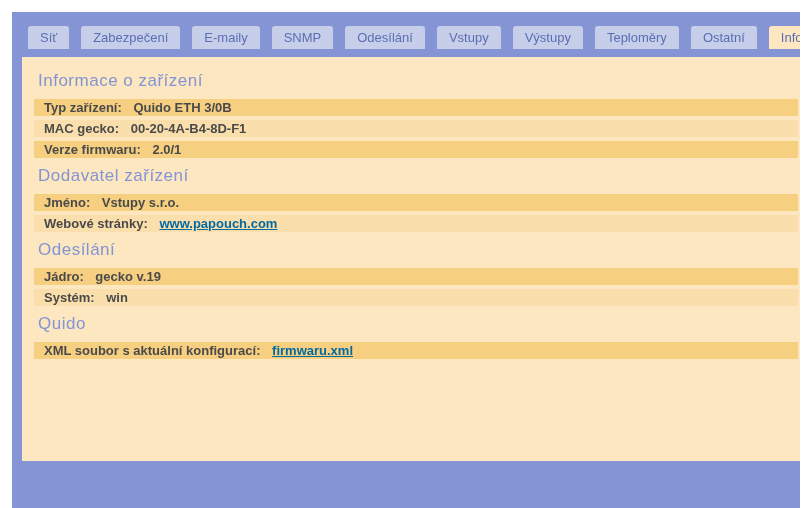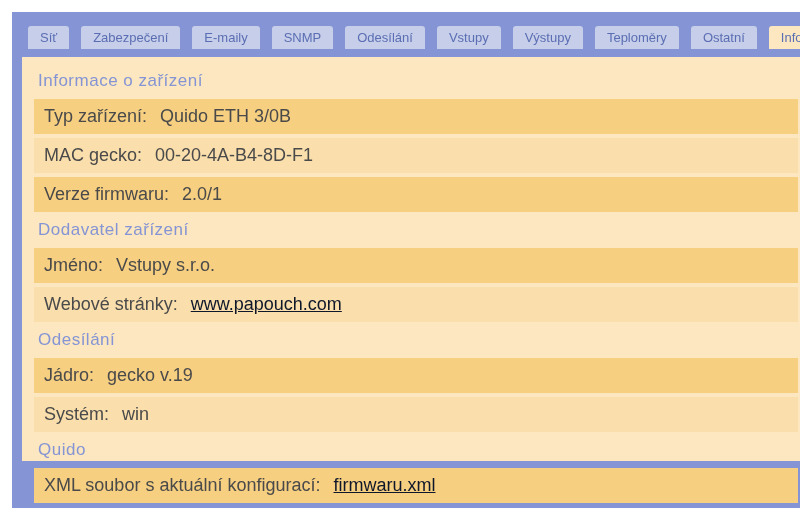--- a/index.html
+++ b/index.html
@@ -44,38 +44,39 @@
       padding: 6px 8px;
     }
     .section-title {
       color: #8494d4;
       font-size: 17px;
       font-weight: normal;
       padding: 4px 4px 4px 4px;
       letter-spacing: 0.5px;
     }
     .row {
-      padding: 7px 6px;
+      padding: 1px 6px;
       color: #4a4a4a;
-      font-size: 18px;
+      font-size: 13px;
+      font-weight: bold;
     }
     .row.dark {
       background: #f6cf81;
     }
     .row.light {
       background: #fadfac;
     }
     .row-label {
       color: #4a4a4a;
     }
     .row-value {
       color: #4a4a4a;
     }
     a.link {
-      color: #0f172a;
+      color: #0369a1;
       text-decoration: underline;
     }
   </style>
 </head>
 <body>
 
 <div class="app">
   <div class="tab-bar">
     <div class="tab">Síť</div>
     <div class="tab">Zabezpečení</div>

